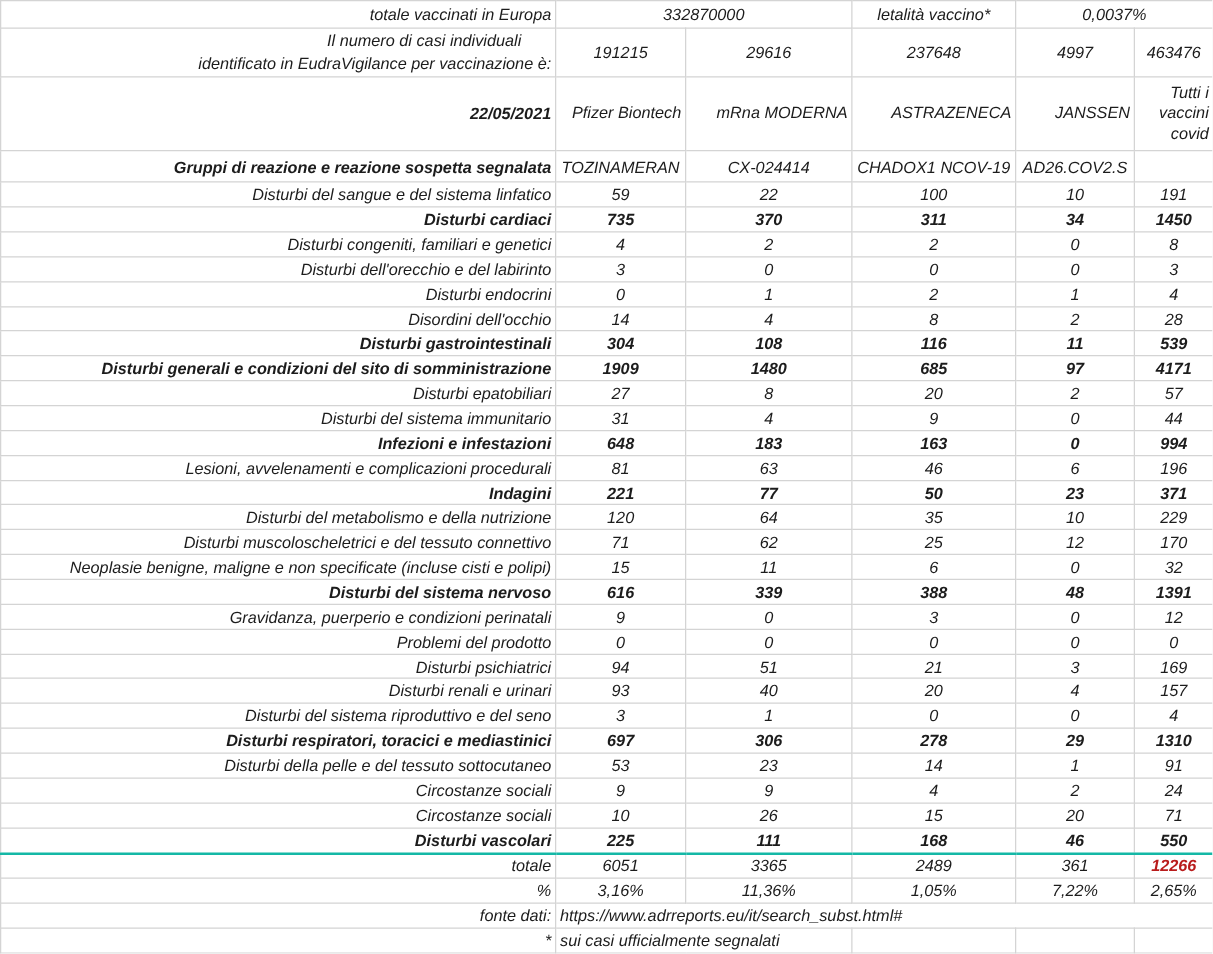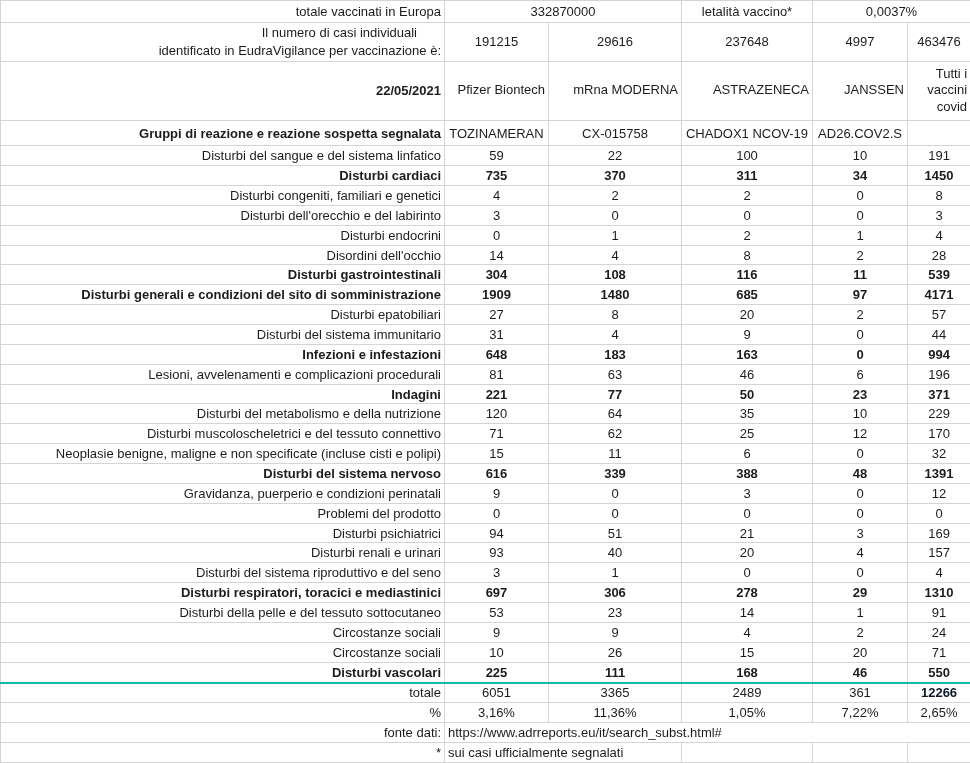--- a/index.html
+++ b/index.html
@@ -1,18 +1,18 @@
 <!DOCTYPE html>
 <html><head>
 <meta charset="utf-8">
 <style>
   html,body{margin:0;padding:0;background:#ffffff;}
   .sheet{width:970px;height:763px;overflow:hidden;background:#fff;}
   table{border-collapse:collapse;table-layout:fixed;width:970px;height:763px;
-        font-family:"Liberation Sans",sans-serif;color:#1c1c1c;}
+        font-family:"Liberation Sans",sans-serif;color:#1c1c1c;font-style:italic;}
   td{border:1px solid #d4d4d4;padding:0 3px;font-size:13px;overflow:hidden;vertical-align:middle;}
   td.lbl{text-align:right;white-space:nowrap;}
   td.val,td.ctr{text-align:center;white-space:nowrap;}
   td.left{text-align:left;white-space:nowrap;}
   tr.r1 td{height:20px;}
   tr.r2 td{height:36px;}
   tr.r2 td.lbl{line-height:1.35;white-space:normal;}
   tr.r2 .indent{display:block;padding-right:24px;}
   tr.r3 td{height:56px;}
   tr.r3 td.vax{white-space:normal;line-height:1.3;text-align:right;}
@@ -59,21 +59,21 @@
       <td class="lbl bold-txt">22/05/2021</td>
       <td class="vax">Pfizer Biontech</td>
       <td class="vax">mRna MODERNA</td>
       <td class="vax">ASTRAZENECA</td>
       <td class="vax">JANSSEN</td>
       <td class="vax">Tutti i vaccini covid</td>
     </tr>
     <tr class="r4">
       <td class="lbl bold-txt">Gruppi di reazione e reazione sospetta segnalata</td>
       <td class="val">TOZINAMERAN</td>
-      <td class="val">CX-015758</td>
+      <td class="val">CX-024414</td>
       <td class="val">CHADOX1 NCOV-19</td>
       <td class="val">AD26.COV2.S</td>
       <td class="val"></td>
     </tr>
   </tbody>
 
   <tbody id="reaction-rows">
         <tr class="data-row">
           <td class="lbl">Disturbi del sangue e del sistema linfatico</td>
           <td class="val">59</td>
@@ -292,21 +292,21 @@
         </tr>
       </tbody>
 
   <tbody>
     <tr class="total-row">
       <td class="lbl">totale</td>
       <td class="val">6051</td>
       <td class="val">3365</td>
       <td class="val">2489</td>
       <td class="val">361</td>
-      <td class="val bold-txt" style="color: #0f172a;">12266</td>
+      <td class="val bold-txt" style="color: #b91c1c;">12266</td>
     </tr>
     <tr class="pct-row">
       <td class="lbl">%</td>
       <td class="val">3,16%</td>
       <td class="val">11,36%</td>
       <td class="val">1,05%</td>
       <td class="val">7,22%</td>
       <td class="val">2,65%</td>
     </tr>
     <tr class="src-row">

